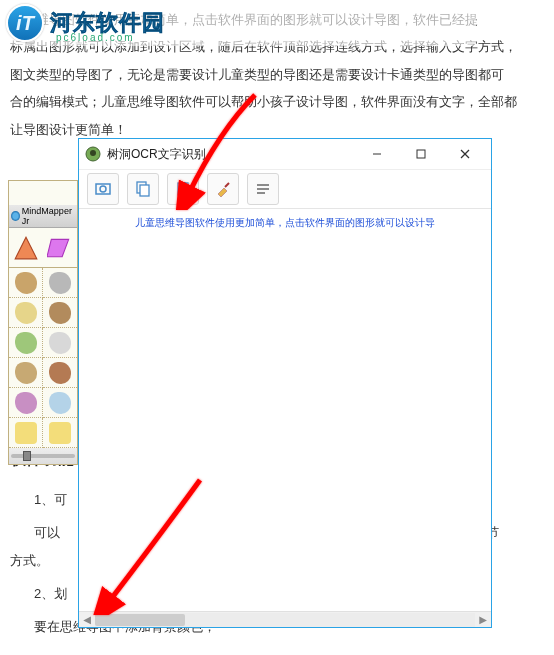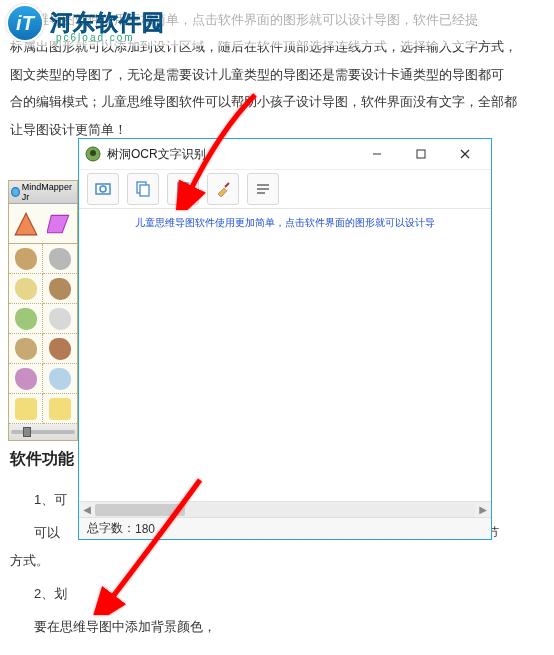--- a/index.html
+++ b/index.html
@@ -83,20 +83,21 @@
   width: 70px;
   border: 1px solid #c0b080;
   background: #fbfbf2;
 }
 .palette-title {
   background: linear-gradient(#e8e8e8,#d0d0d0);
   font-size: 9px;
   padding: 1px 2px;
   display: flex; align-items: center; gap: 2px;
   border-bottom: 1px solid #aaa;
+  margin-top: 24px;
 }
 .palette-title-icon {
   width: 10px; height: 10px;
   background: radial-gradient(#5ab2e8 40%,#1b6fae 70%);
   border-radius: 50%;
 }
 .palette-tabs {
   display: flex;
   height: 40px;
   border-bottom: 1px solid #c0b080;
@@ -134,21 +135,21 @@
   width: 8px; height: 10px;
   background: #888; border: 1px solid #555;
 }
 
 
 .ocr-window {
   position: absolute;
   left: 78px;
   top: 138px;
   width: 414px;
-  height: 402px;
+  height: 490px;
   border: 1px solid #2aa3e6;
   background: #fff;
   display: flex;
   flex-direction: column;
 }
 .titlebar {
   height: 30px;
   display: flex;
   align-items: center;
   padding: 0 6px;
@@ -405,24 +406,20 @@
   <div class="content-area">儿童思维导图软件使用更加简单，点击软件界面的图形就可以设计导</div>
 
   <div class="bottom-scroll">
     <div class="scroll-arrow">◀</div>
     <div class="scroll-track">
       <div class="scroll-thumb"></div>
     </div>
     <div class="scroll-arrow">▶</div>
   </div>
 
-  <div class="statusbar">
-    <span>总字数：</span>
-      <span>180</span>
-  </div>
 </div>
 
 <div class="red-arrow" style="left:170px; top:90px;">
   <svg width="90" height="120">
     <defs>
         <marker id="ah1" markerWidth="10" markerHeight="10" refX="2" refY="3" orient="auto">
           <path d="M0,0 L0,6 L8,3 z" fill="#f00"></path>
         </marker>
       </defs>
     <path d="M85 5 Q50 40 18 105" stroke="#f00" stroke-width="5" fill="none" marker-end="url(#ah1)"></path>

